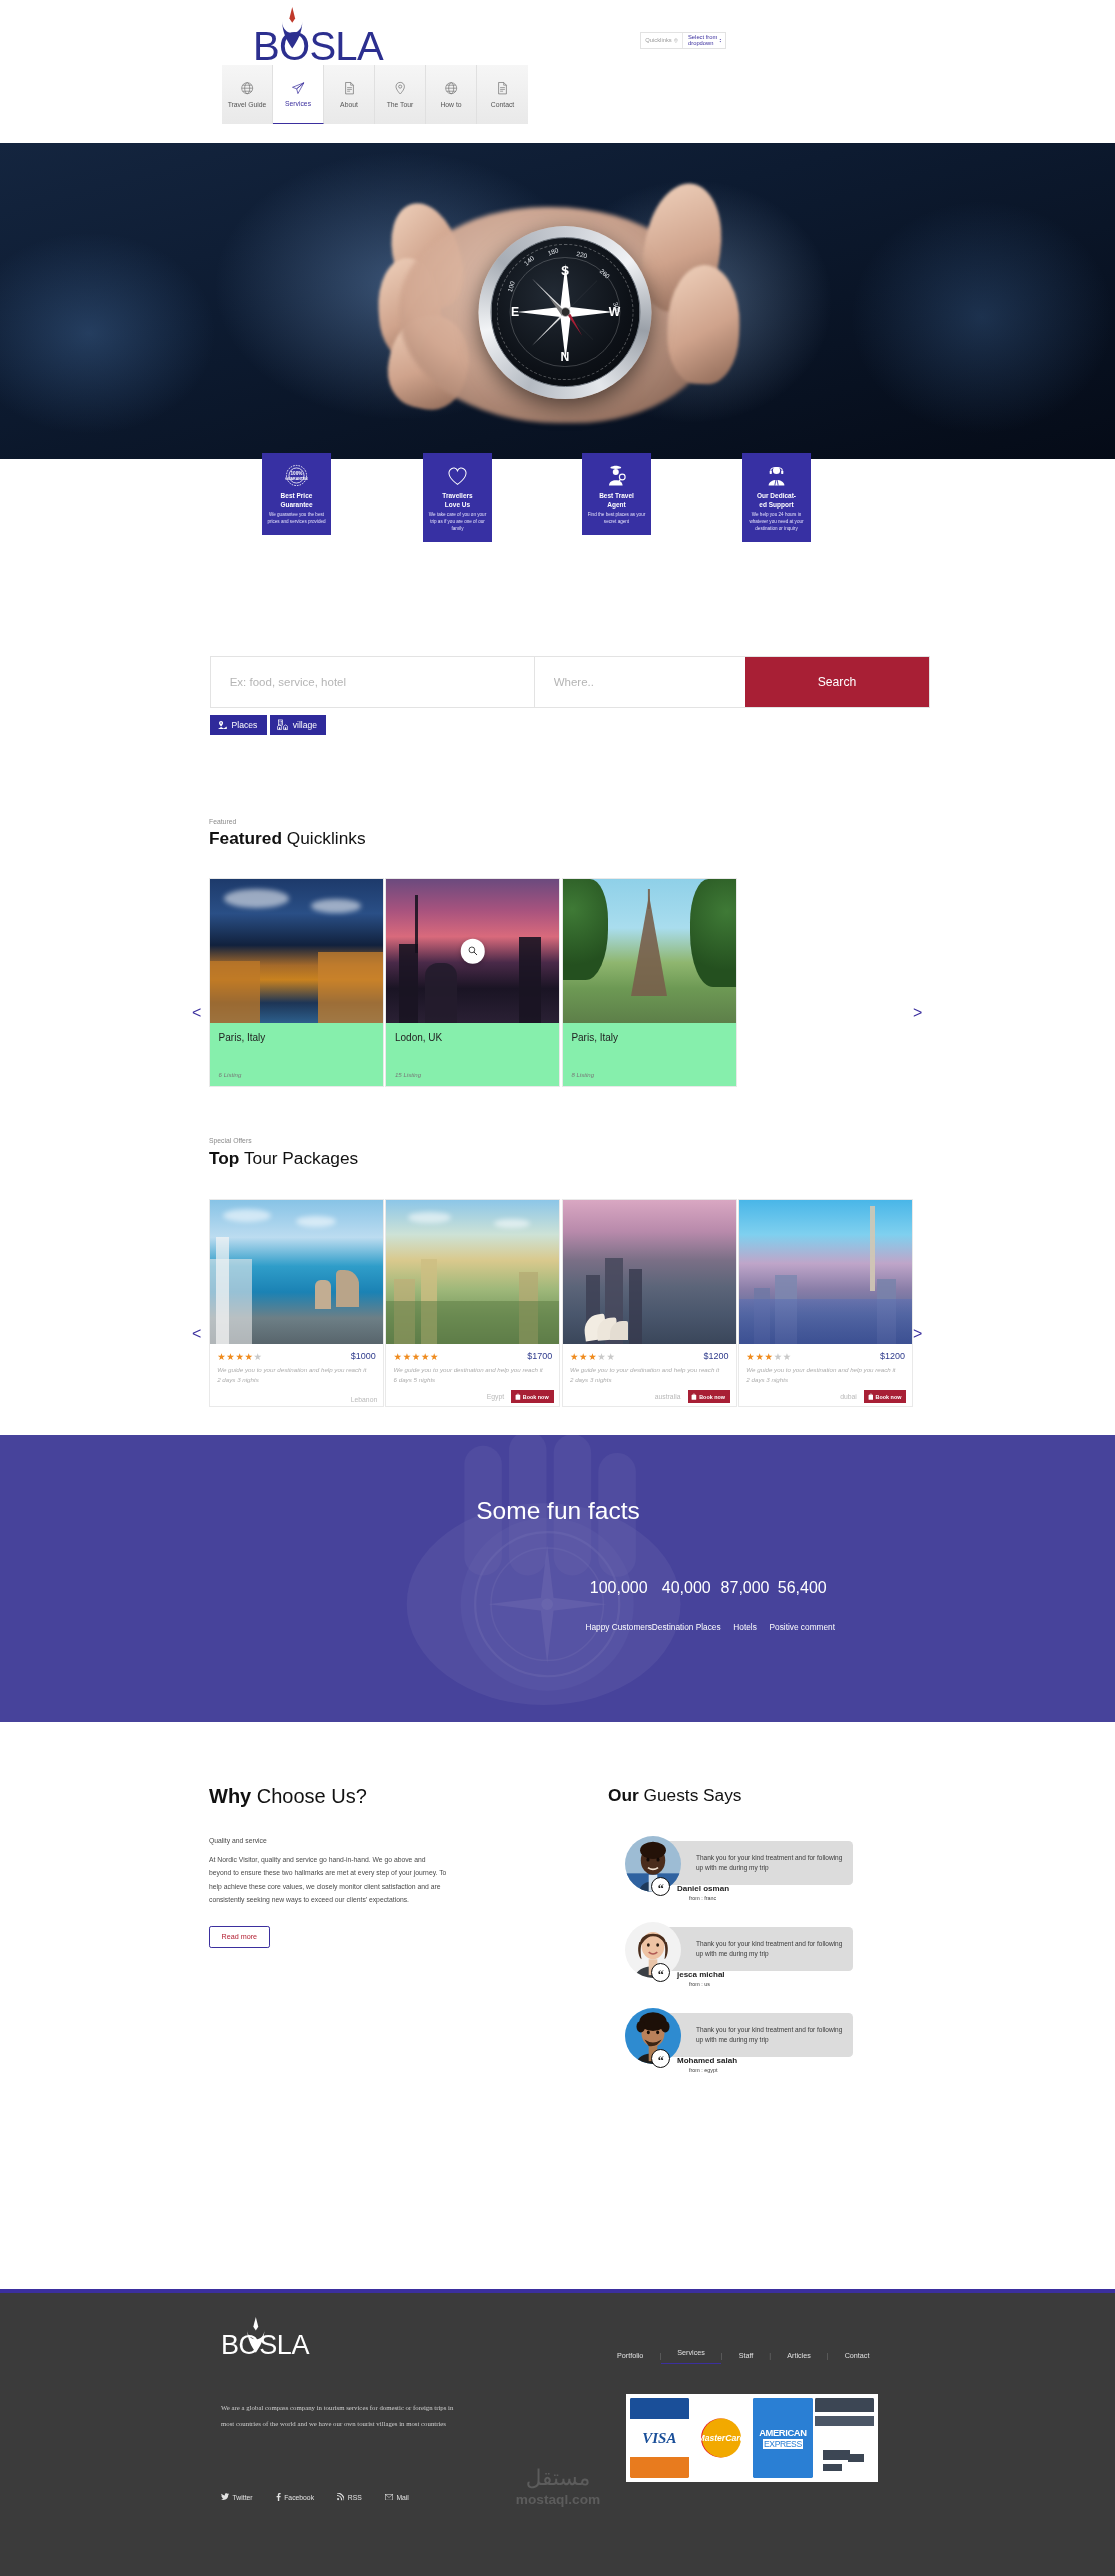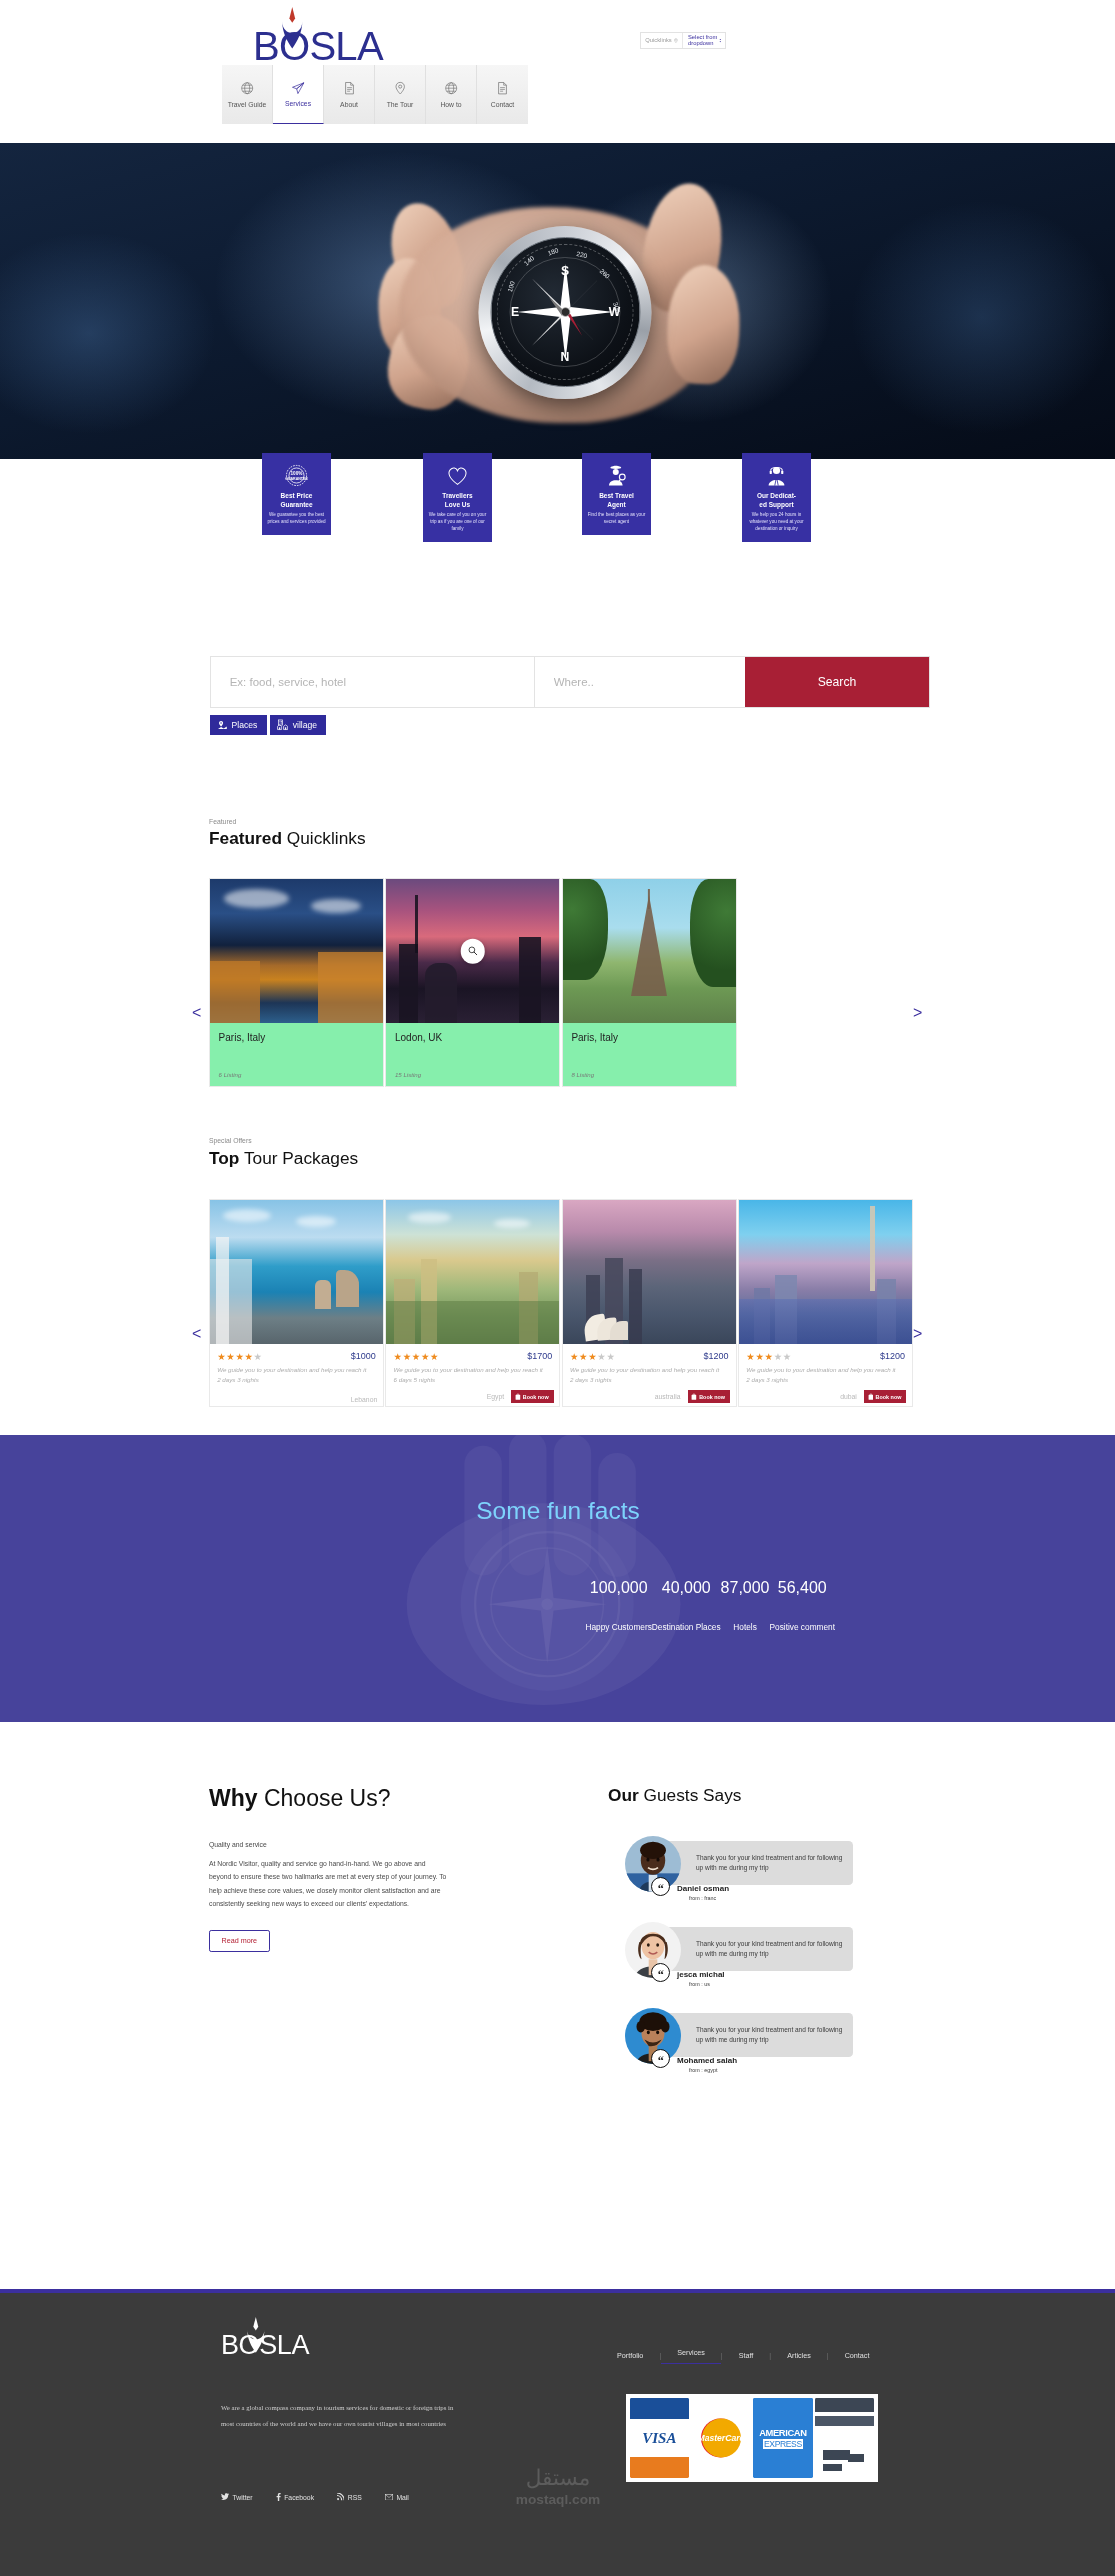--- a/index.html
+++ b/index.html
@@ -336,36 +336,36 @@
     overflow: hidden;
   }
   .facts-bg {
     position: absolute; left: 50%; top: 50%;
     transform: translate(-50%,-50%);
     width: 461px; height: 310px;
     opacity: .22;
   }
   .facts-title {
     position: absolute; left: 0; right: 0; top: 62px;
-    text-align: center; color: #7dd3fc;
+    text-align: center; color: #ffffff;
     font-size: 24.5px; font-weight: 400;
   }
   .facts-row {
     position: absolute; left: 266px; top: 144px;
     width: 569px;
     display: flex; justify-content: flex-end;
   }
   .fact { text-align: center; color: #fff; }
   .fact-num { font-size: 16px; margin-bottom: 24.5px; }
   .fact-lbl { font-size: 8.3px; }
 
   
   .why-sec { position: absolute; left: 0; top: 1785px; width: 1116px; }
   .why-col { position: absolute; left: 209px; top: 0; width: 238px; }
-  .why-title { font-size: 23px; color: #111; font-weight: 400; margin-bottom: 29px; }
+  .why-title { font-size: 20px; color: #111; font-weight: 400; margin-bottom: 29px; }
   .why-title b { font-weight: 700; }
   .why-sub { font-size: 6.8px; color: #4a4a4a; margin-bottom: 8.6px; }
   .why-body { font-size: 6.8px; color: #4a4a4a; line-height: 2.0; }
   .read-more {
     margin-top: 18.7px;
     display: inline-block;
     border: 0.7px solid #3b2f9e;
     border-radius: 2.2px;
     color: #b32033;
     font-size: 7.2px;

